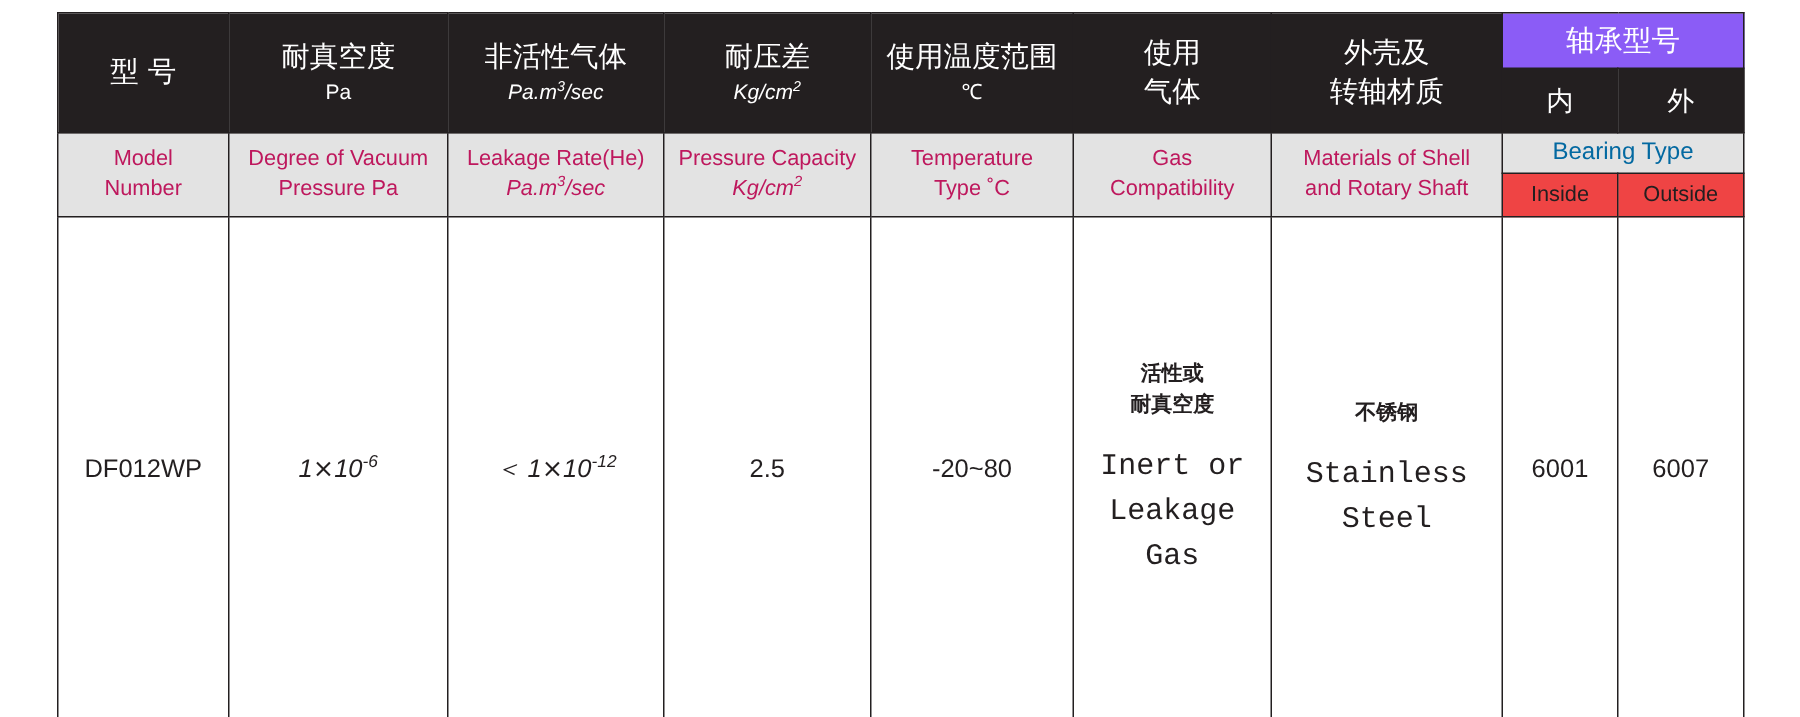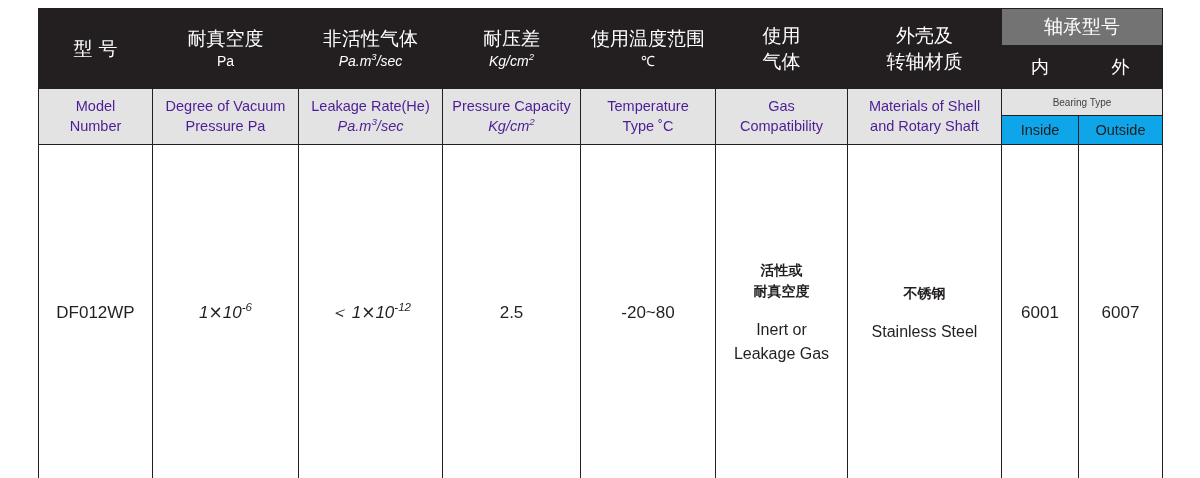--- a/index.html
+++ b/index.html
@@ -44,51 +44,51 @@
     height: 78px;
     font-family: "DejaVu Sans", "Liberation Sans", sans-serif;
     font-weight: bold;
   }
   .hdr-cn .sub {
     font-size: 14px;
     font-weight: normal;
     font-family: "Liberation Sans", sans-serif;
   }
   .hdr-cn-top {
-    background: #737373;
+    background: #8b5cf6;
     color: #ffffff;
     font-size: 19px;
     height: 36px;
     font-family: "DejaVu Sans", "Liberation Sans", sans-serif;
     font-weight: bold;
   }
   .hdr-cn-bot {
     background: #231f20;
     color: #ffffff;
     font-size: 18px;
     height: 42px;
     font-family: "DejaVu Sans", "Liberation Sans", sans-serif;
     font-weight: bold;
   }
   
   .hdr-en {
     background: #e3e3e3;
-    color: #4c1d95;
+    color: #be185d;
     font-size: 14.5px;
     line-height: 1.35;
     height: 54px;
   }
   .hdr-en-top {
     background: #e3e3e3;
-    color: #404040;
-    font-size: 10px;
+    color: #0369a1;
+    font-size: 16px;
     height: 26px;
   }
   .hdr-en-bot {
-    background: #0ea5e9;
+    background: #ef4444;
     color: #231f20;
     font-size: 14.5px;
     height: 28px;
   }
   
   .cell-data {
     background: #ffffff;
     font-size: 17px;
     height: 336px;
     line-height: 1.5;
@@ -97,22 +97,23 @@
     font-weight: bold;
     font-size: 17px;
   }
   .cn-text {
     font-family: "DejaVu Sans", "Liberation Sans", sans-serif;
     font-weight: bold;
     font-size: 14px;
     line-height: 1.5;
   }
   .en-text {
-    font-size: 16px;
+    font-size: 20px;
     line-height: 1.5;
+    font-family: Liberation Mono, monospace;
   }
   .gap {
     display: block;
     height: 16px;
   }
   sup {
     font-size: 0.68em;
     vertical-align: super;
     line-height: 0;
   }

